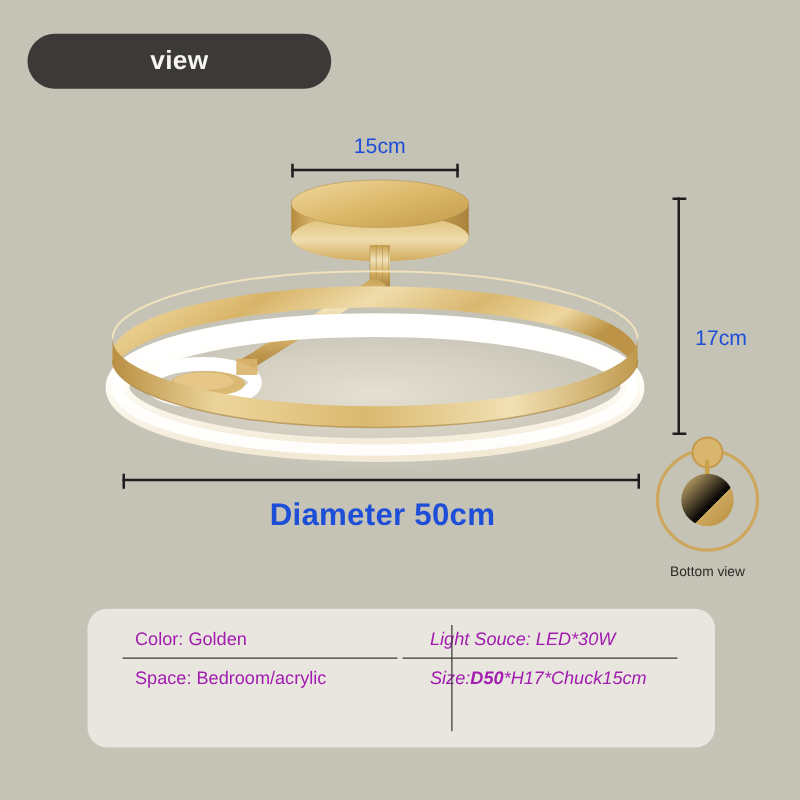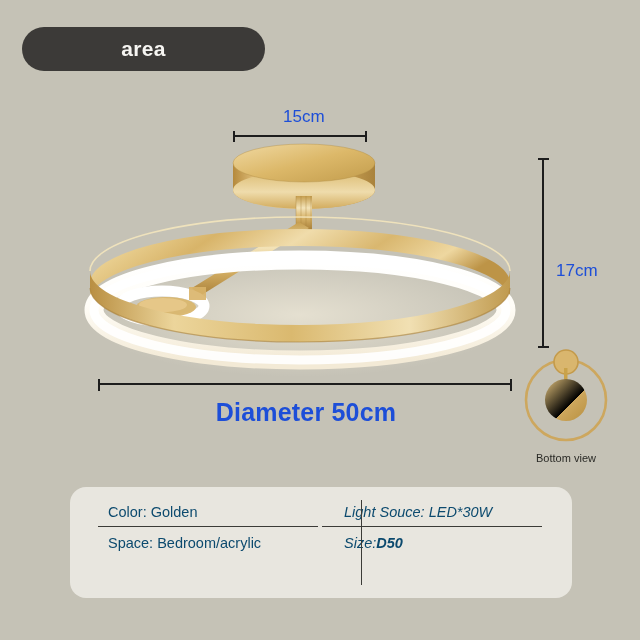--- a/index.html
+++ b/index.html
@@ -64,21 +64,21 @@
   }
   .spec-table {
     position:absolute; left:28px; top:9px;
     width:448px; height:93px;
     display:grid;
     grid-template-columns:1fr 1fr;
     grid-template-rows:1fr 1fr 1fr;
   }
   .cell {
     display:flex; align-items:center;
-    font-size:14.5px; color:#0c4a6e;
+    font-size:14.5px; color:#a21caf;
     padding-left:10px;
     position:relative;
     white-space:nowrap;
   }
   .cell.col-r { padding-left:22px;font-style:italic; }
   .cell.rule-b::after {
     content:""; position:absolute; left:0; right:4px; bottom:0;
     height:1.4px; background:#3b3b37;
   }
   .vdivider {
@@ -185,21 +185,21 @@
 
     <g>
       <circle cx="566" cy="400" r="40" fill="none" stroke="#cda75e" stroke-width="2.6"></circle>
       <circle cx="566" cy="362" r="12" fill="#d9b66e" stroke="#c49a4a" stroke-width="1.6"></circle>
       <rect x="564" y="368" width="3.5" height="28" fill="#c9a24a"></rect>
       <circle cx="566" cy="400" r="21" fill="url(#gBvDisc)"></circle>
     </g>
   </svg>
 
   <div class="badge">
-    <span>area</span>
+    <span>view</span>
   </div>
 
   <div class="dimtop">
     <div class="cap l"></div>
     <div class="bar"></div>
     <div class="cap r"></div>
   </div>
   <div class="dim-label lbl15">15cm</div>
 
   <div class="dimright">
@@ -230,19 +230,20 @@
         <span>Light Souce: LED*30W</span>
       </div>
 
 
       <div class="cell">
         <span>Space: Bedroom/acrylic</span>
       </div>
       <div class="cell col-r">
         <span>Size: </span>
           <b>D50</b>
+          <span>*H17*Chuck15cm</span>
       </div>
 
       <div class="vdivider"></div>
     </div>
   </div>
 
 </div>
 
 </body></html>

